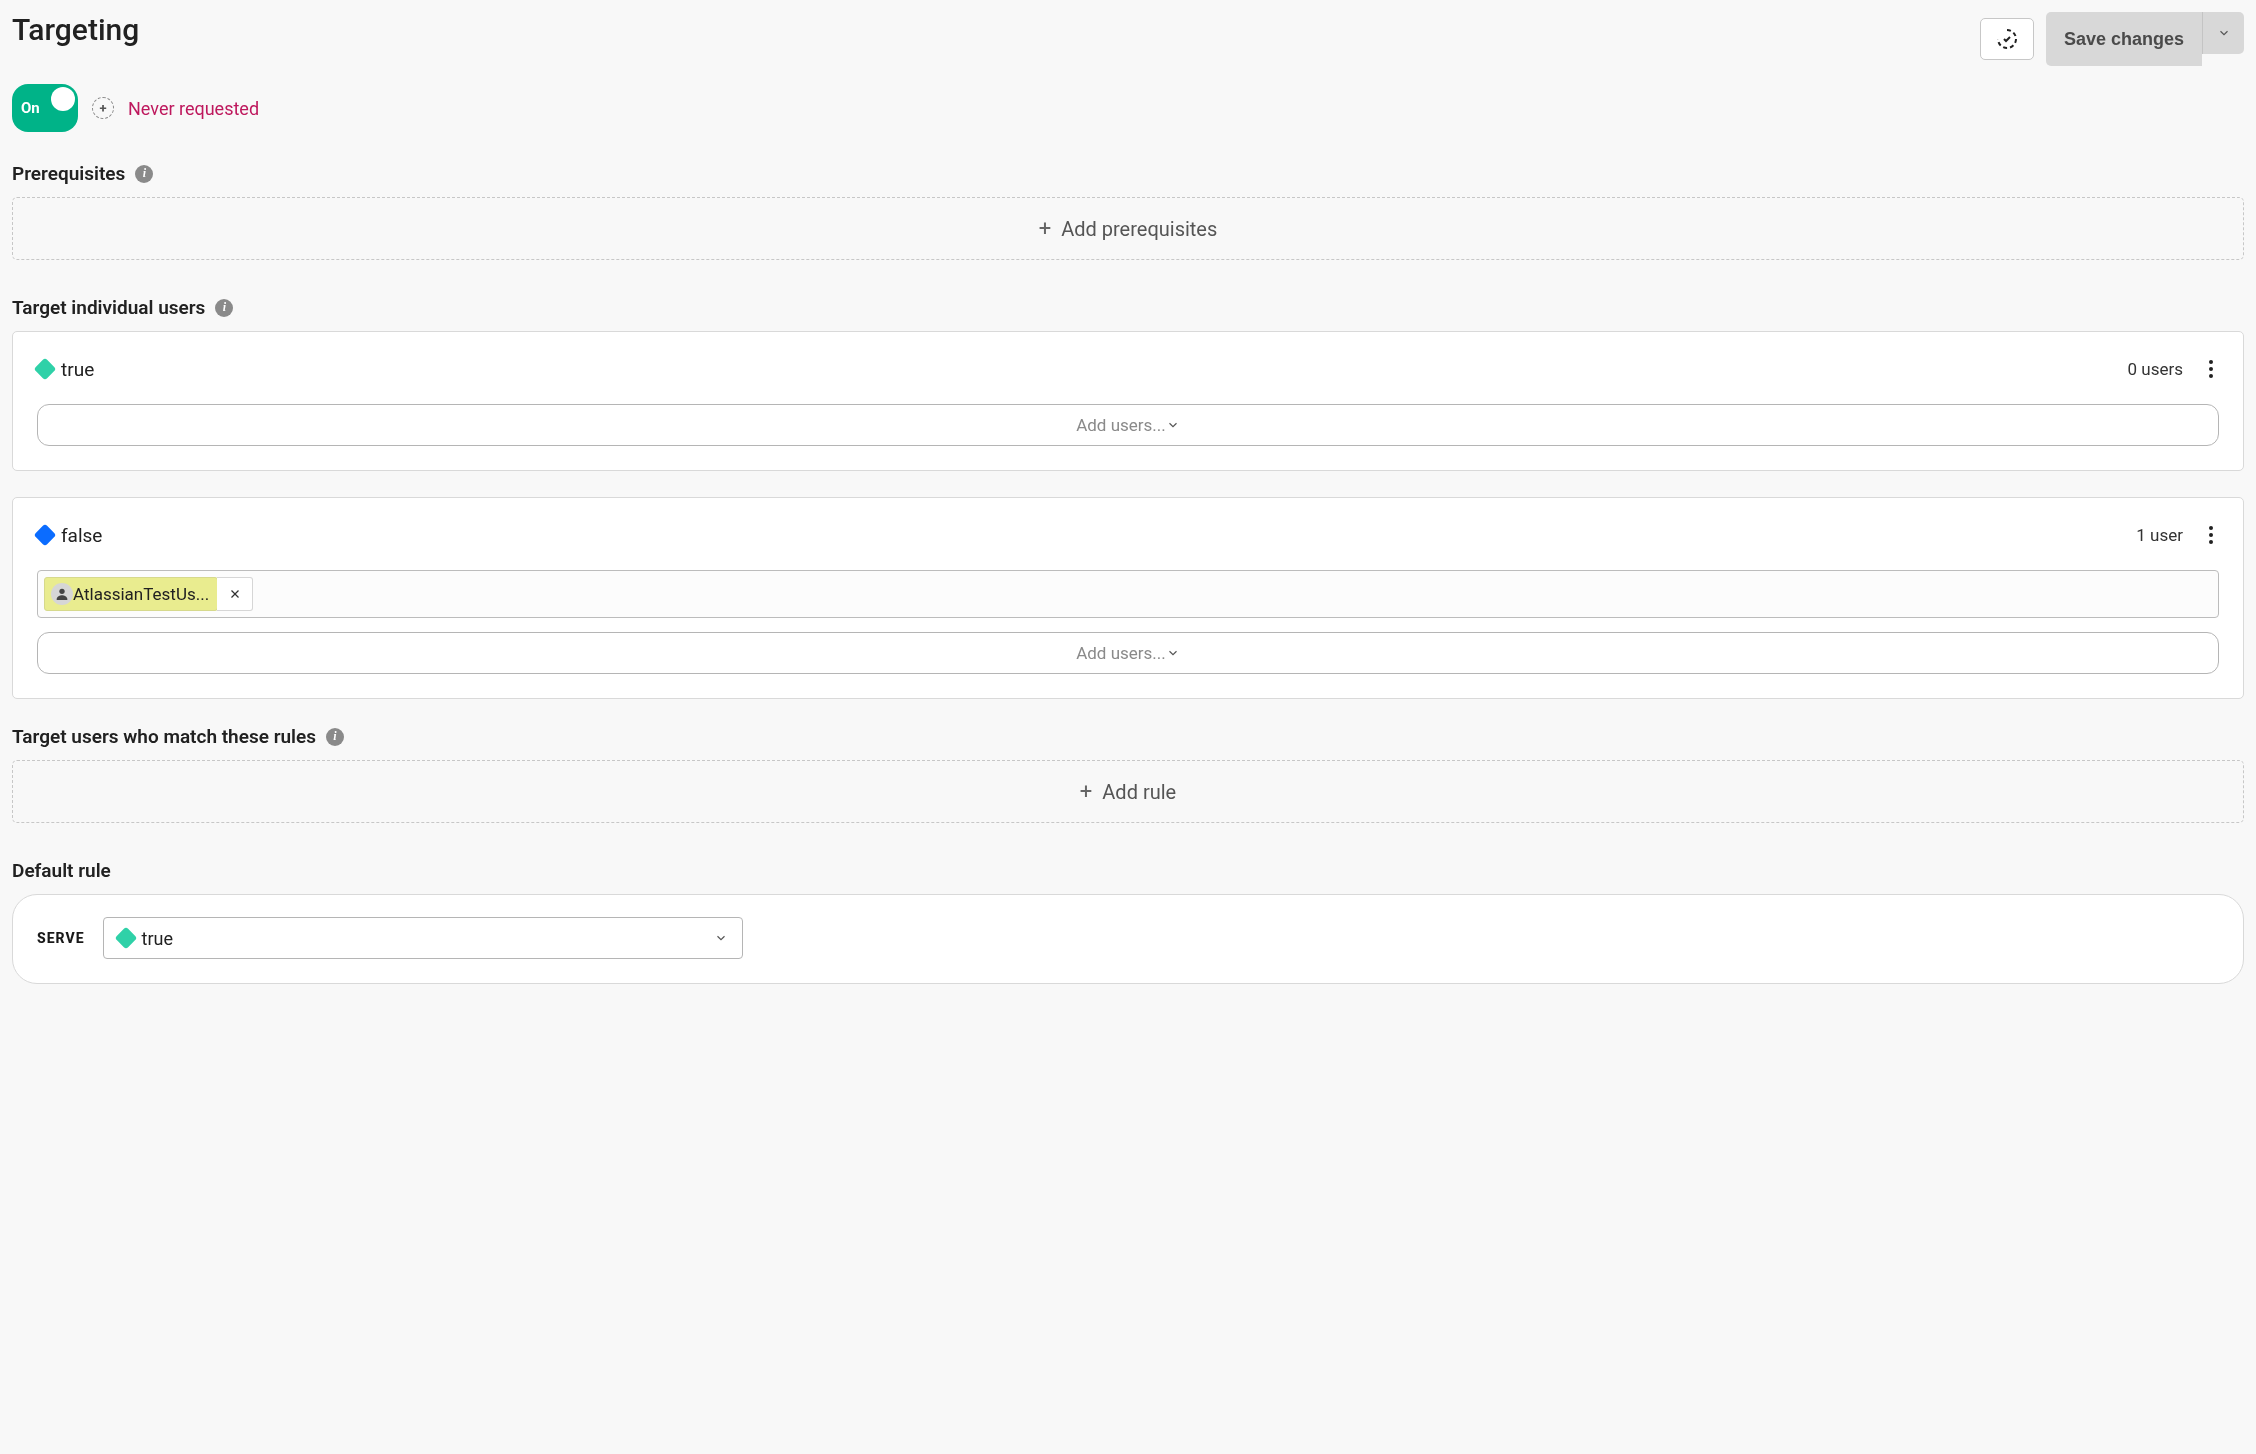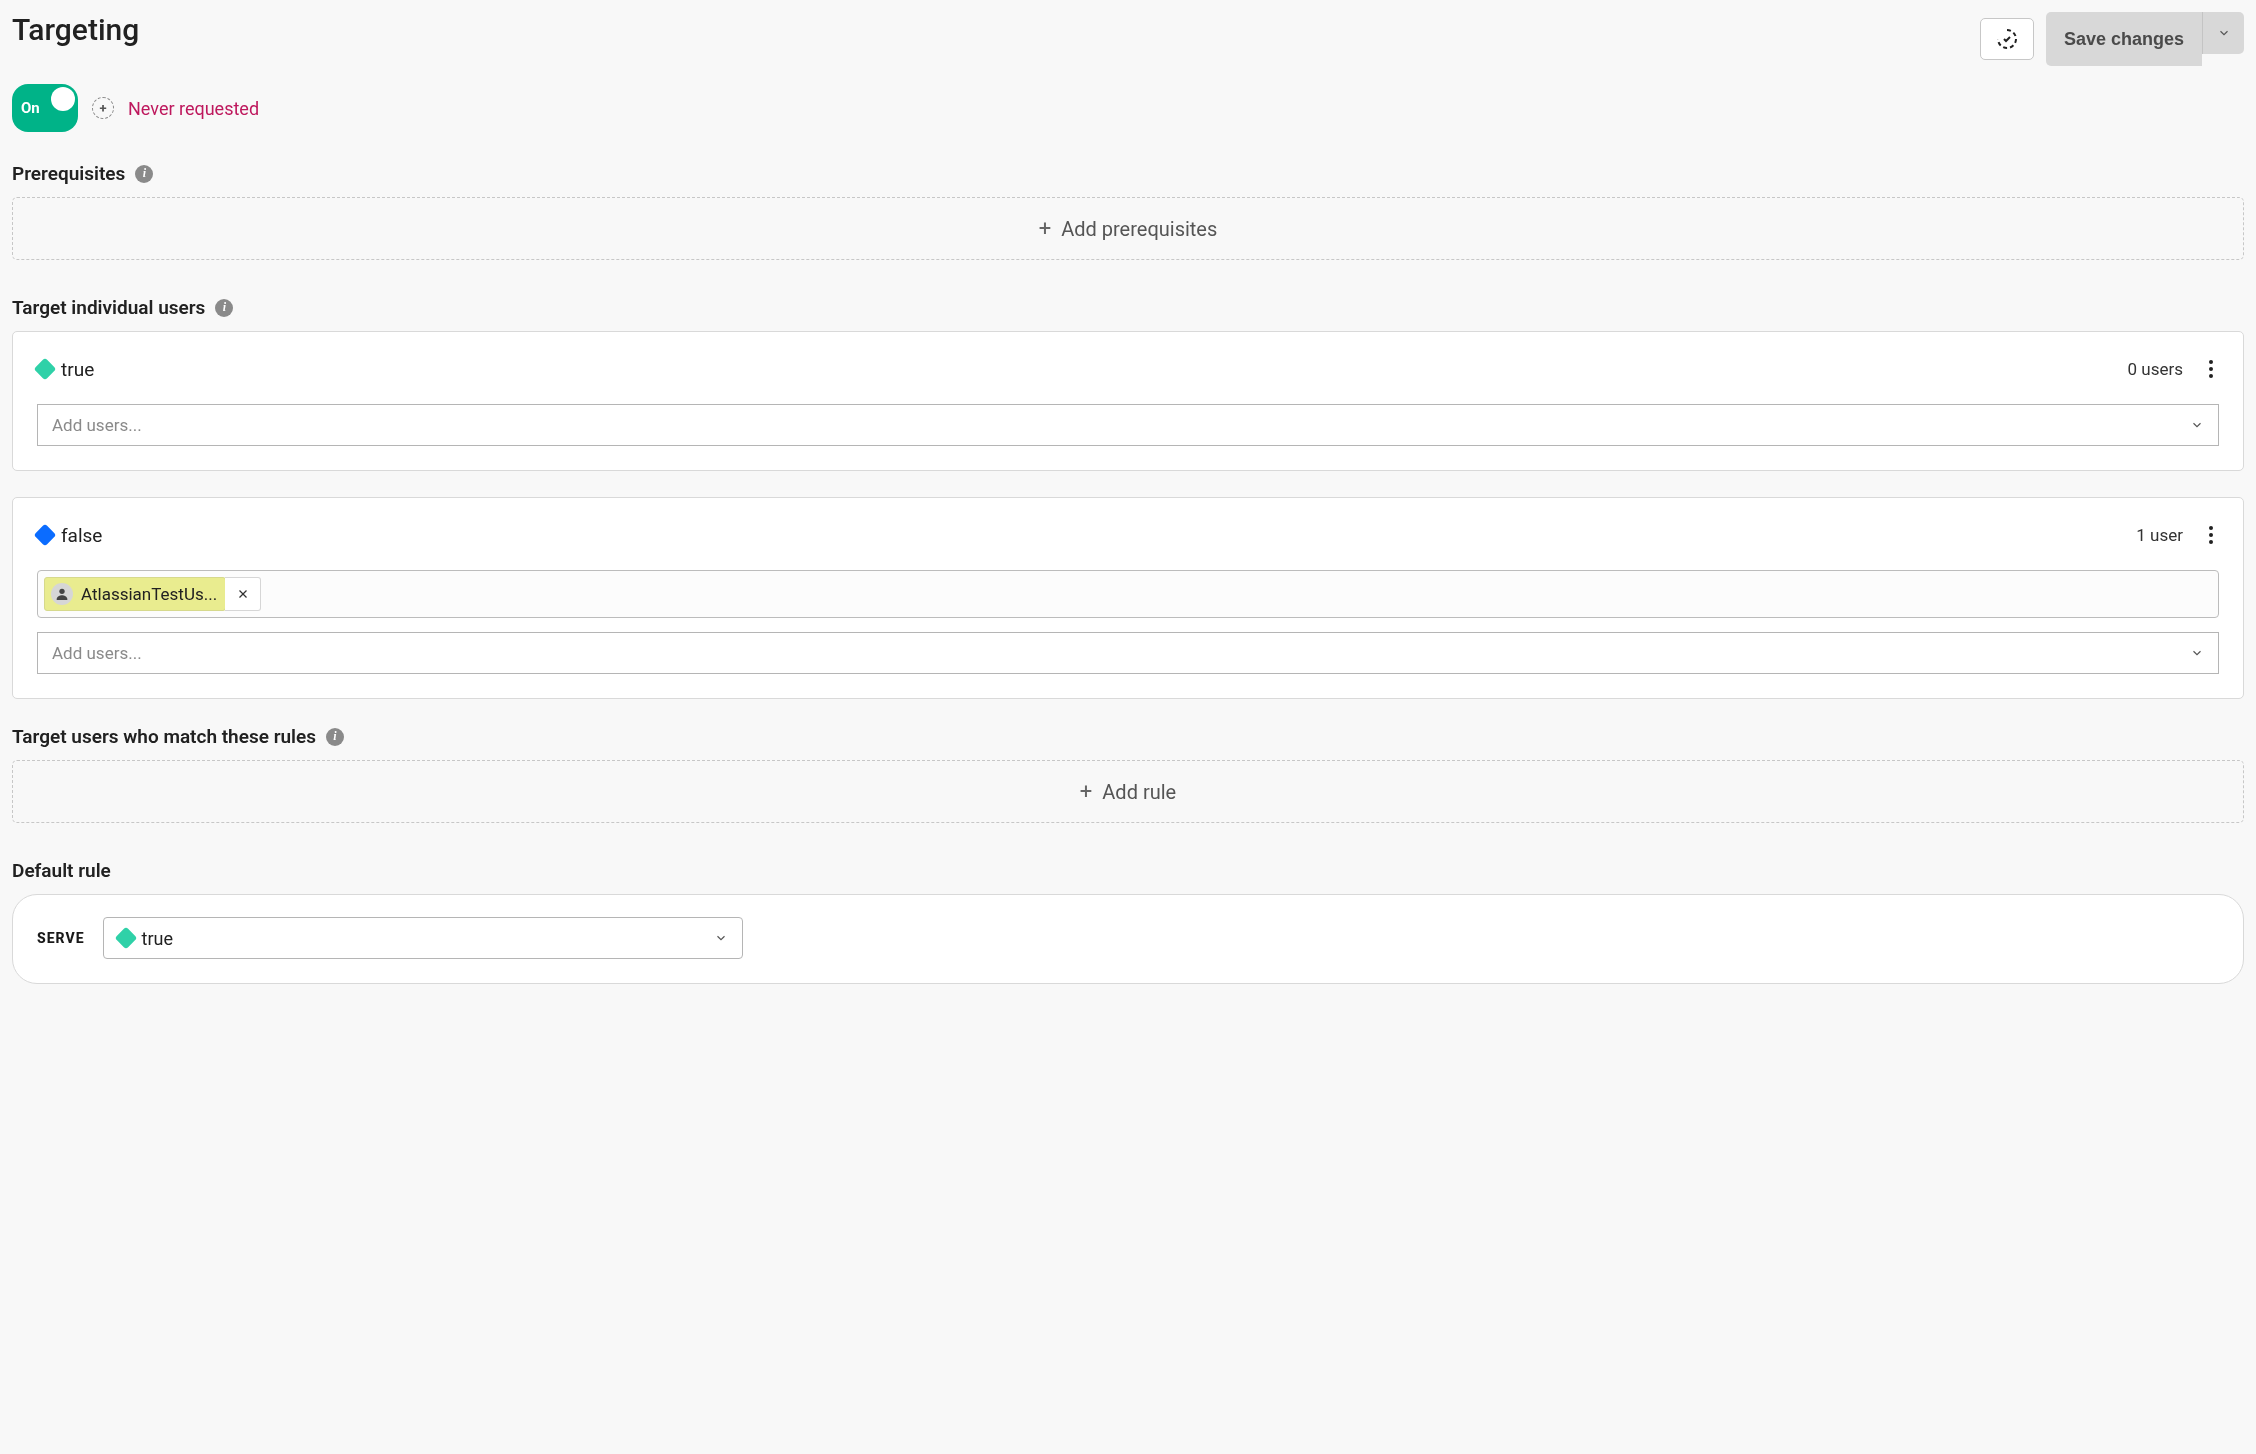--- a/index.html
+++ b/index.html
@@ -183,25 +183,25 @@
     display: flex;
     flex-direction: column;
     gap: 3px;
     padding: 6px;
     cursor: pointer;
   }
   .kebab span { width: 4px; height: 4px; background: #212121; border-radius: 50%; }
   .select-input {
     width: 100%;
     border: 1px solid #b5b5b5;
-    border-radius: 0;
+    border-radius: 12px;
     height: 42px;
     display: flex;
     align-items: center;
-    justify-content: space-between;
+    justify-content: center;
     padding: 0 14px;
     background: #fff;
     color: #8a8a8a;
     font-size: 17px;
     cursor: pointer;
   }
   .chip-container {
     width: 100%;
     border: 1px solid #bcbcbc;
     background: #fcfcfc;
@@ -213,21 +213,20 @@
     margin-bottom: 14px;
   }
   .chip {
     display: flex;
     align-items: center;
     background: #e9ec8f;
     border: 1px solid #d6d98c;
     border-radius: 3px;
     height: 34px;
     padding: 0 8px 0 6px;
-    gap: 8px;
     max-width: 210px;
   }
   .chip .avatar {
     width: 22px;
     height: 22px;
     background: #d6d6d6;
     border-radius: 50%;
     display: flex;
     align-items: center;
     justify-content: center;

